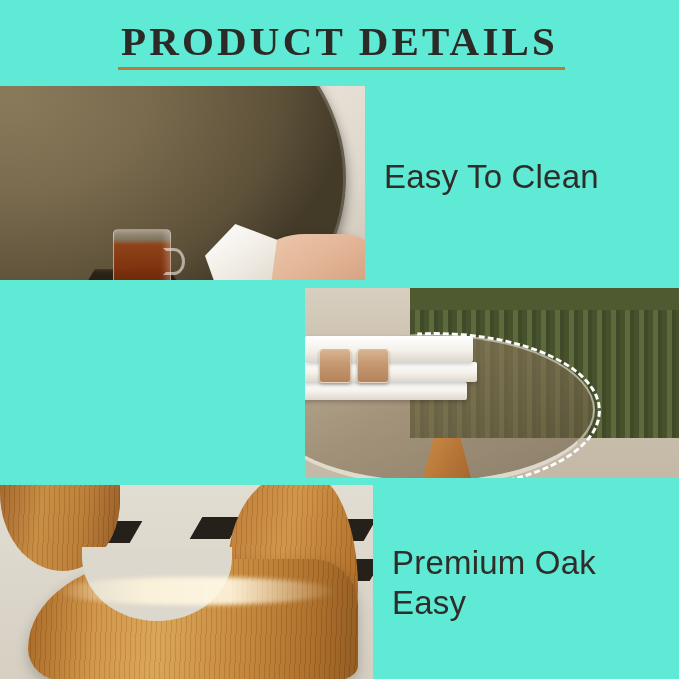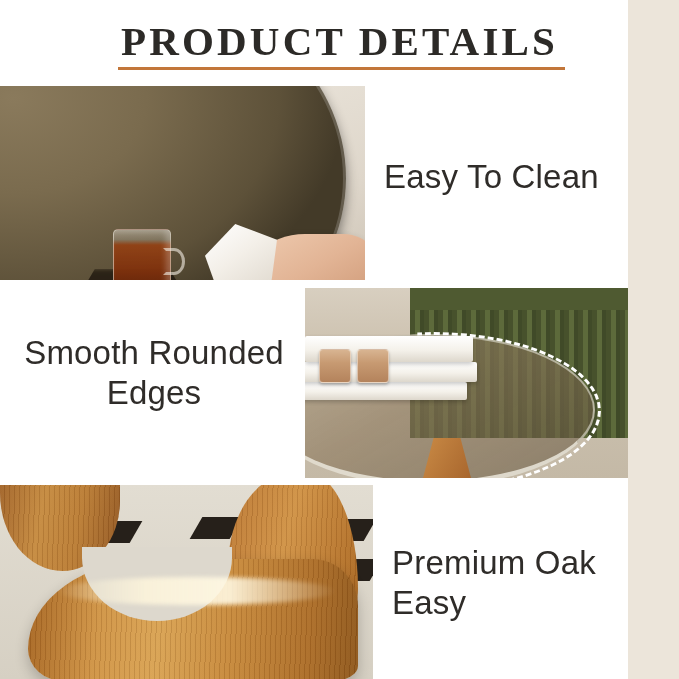--- a/index.html
+++ b/index.html
@@ -11,23 +11,23 @@
   }
 
   body {
     background: #ece5da;
     font-family: "Liberation Sans", sans-serif;
     position: relative;
   }
 
   #page {
     position: relative;
-    width: 628px;
+    width: 679px;
     height: 679px;
-    background: #ffffff;
+    background: #5eead4;
     overflow: hidden;
   }
 
   
   .header {
     position: absolute;
     left: 0; top: 0;
     width: 679px;
     height: 86px;
     text-align: center;
@@ -343,24 +343,20 @@
 
     <div class="p1-arm"></div>
     <div class="p1-hand"></div>
     <div class="p1-cloth"></div>
   </div>
 
   <div class="caption" id="cap-clean" style="left:384px; top:157px; width:278px; font-size:33px; text-align:left;">
     <span>Easy To Clean</span>
   </div>
 
-  <div class="caption" id="cap-edges" style="left:10px; top:333px; width:288px; font-size:33px; text-align:center;">
-    <div>Smooth Rounded</div>
-    <div>Edges</div>
-  </div>
 
   <div class="panel" id="panel-edges">
     <div class="p2-wall"></div>
     <div class="p2-floor"></div>
 
     <div class="p2-sofa"></div>
     <div class="p2-sofa-back"></div>
 
     <div class="p2-glass"></div>
     <div class="p2-dash"></div>

